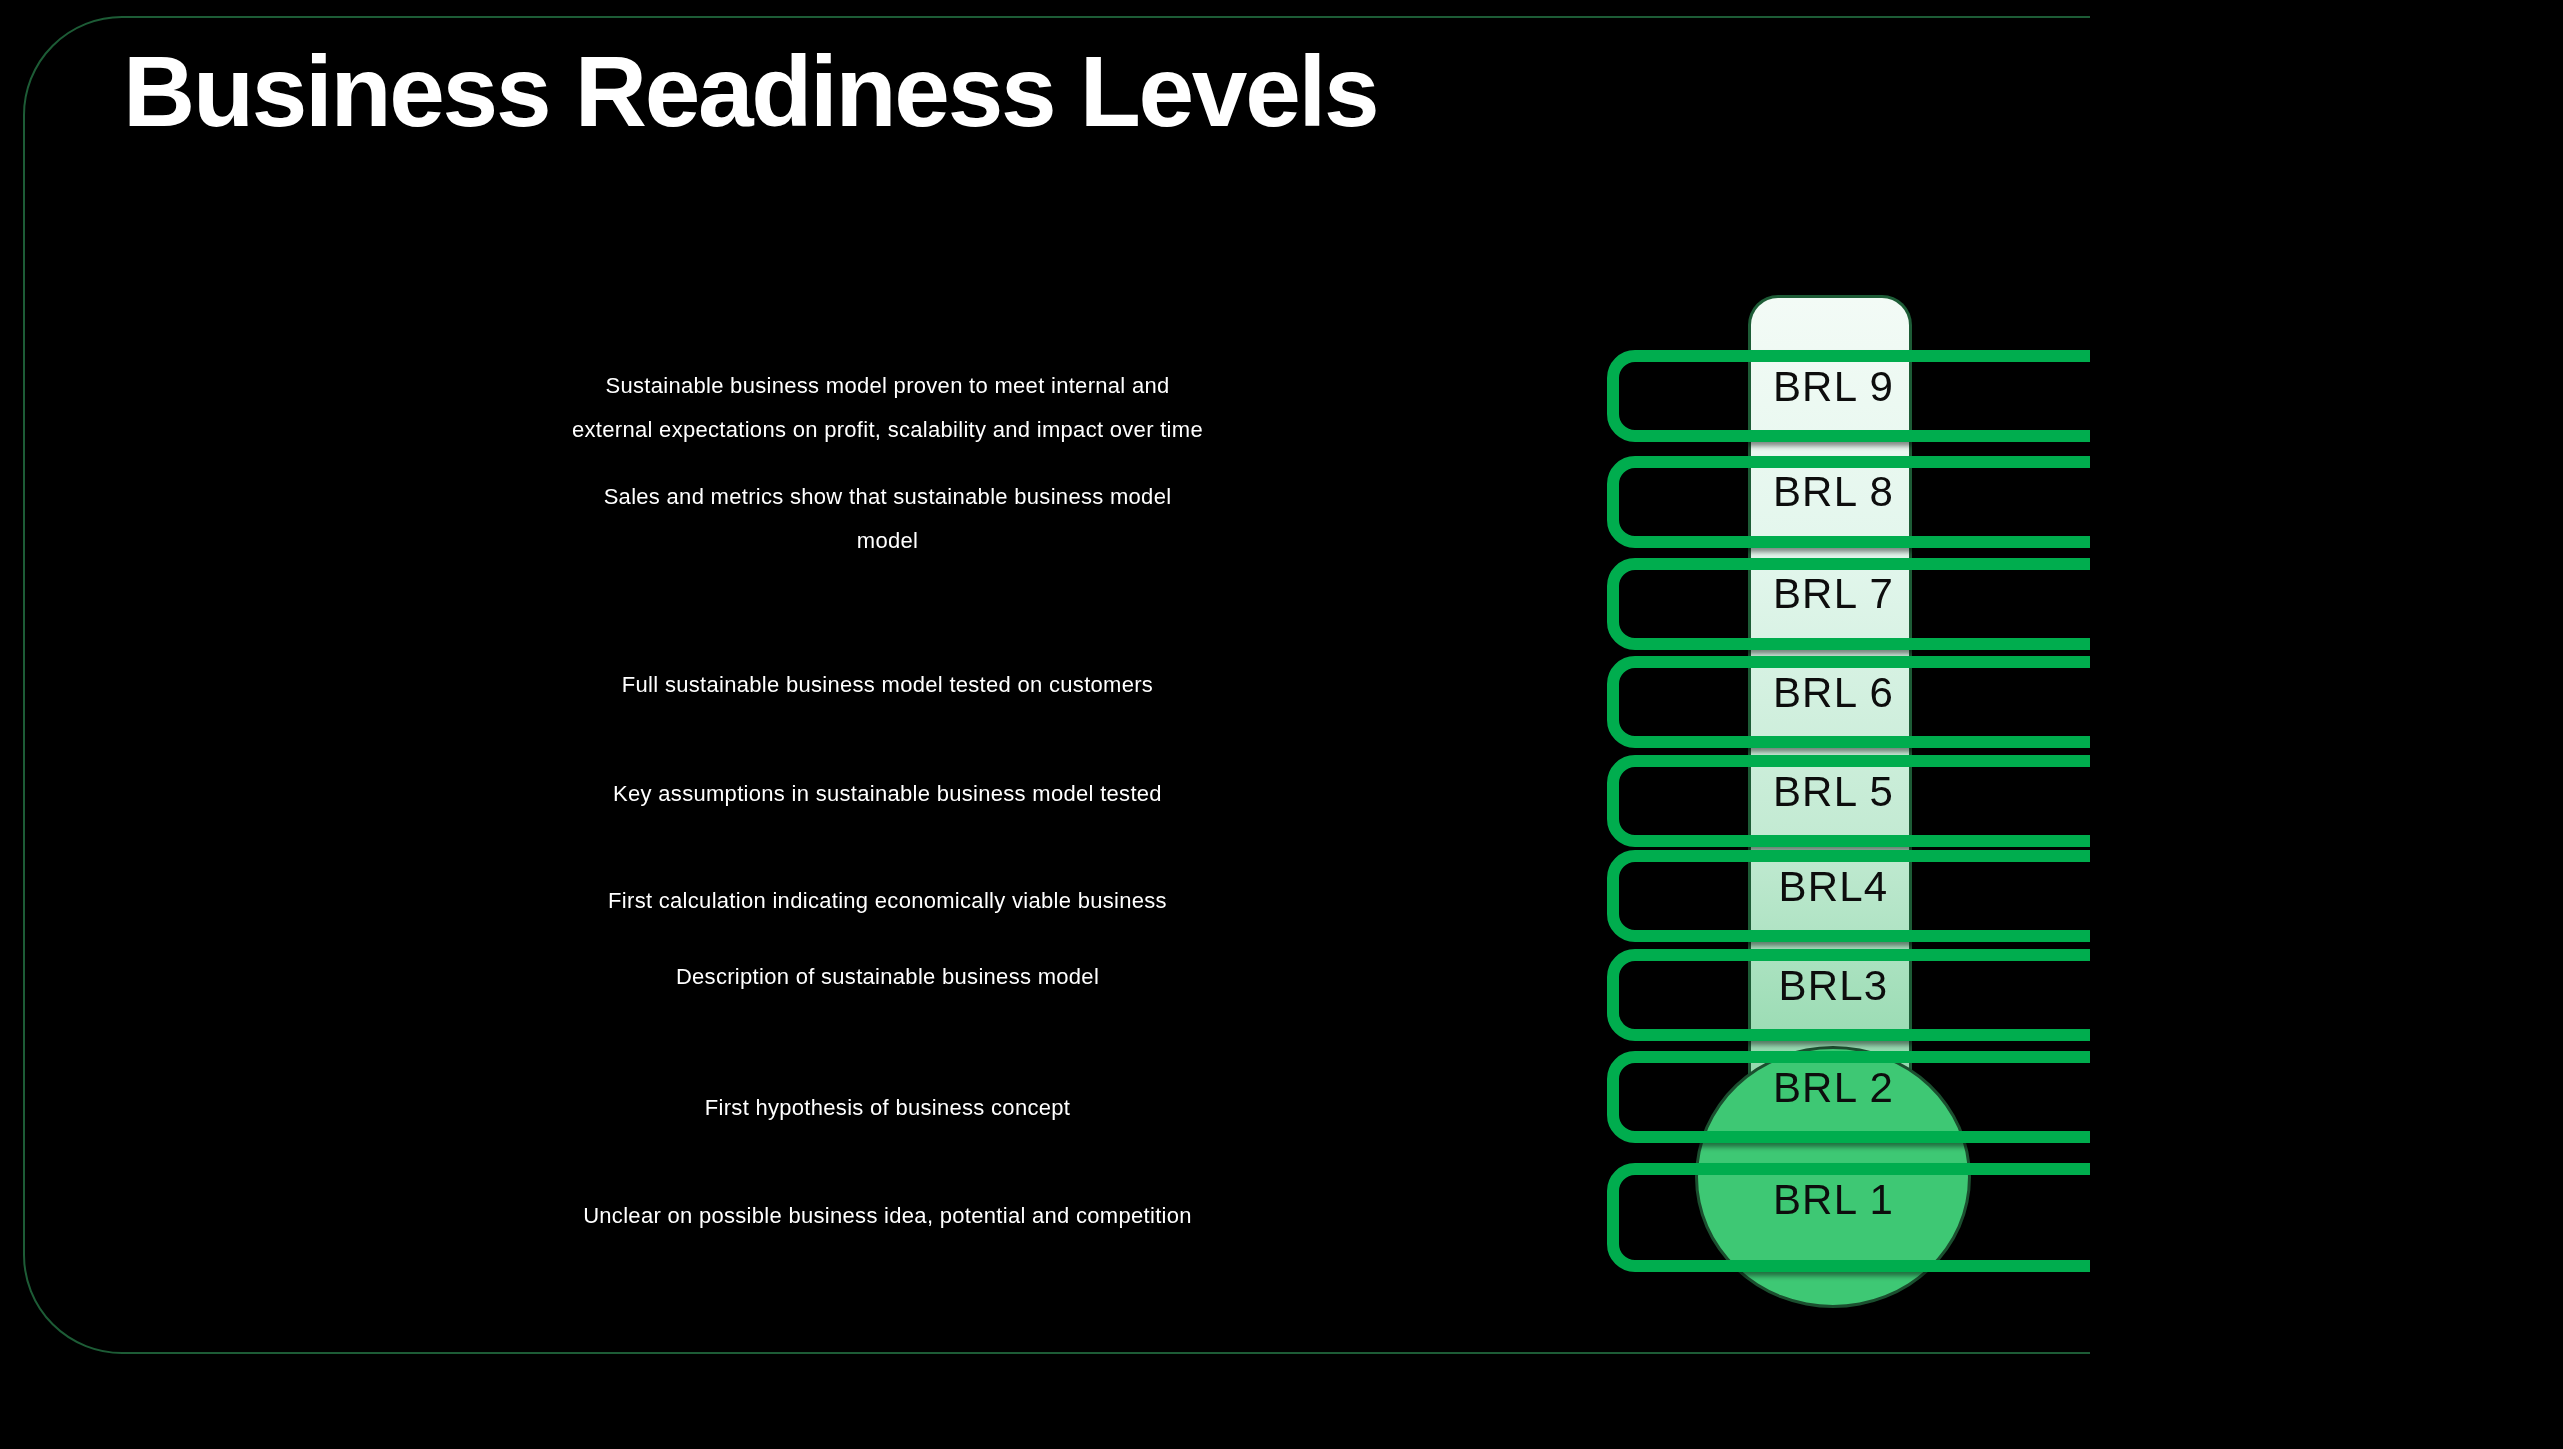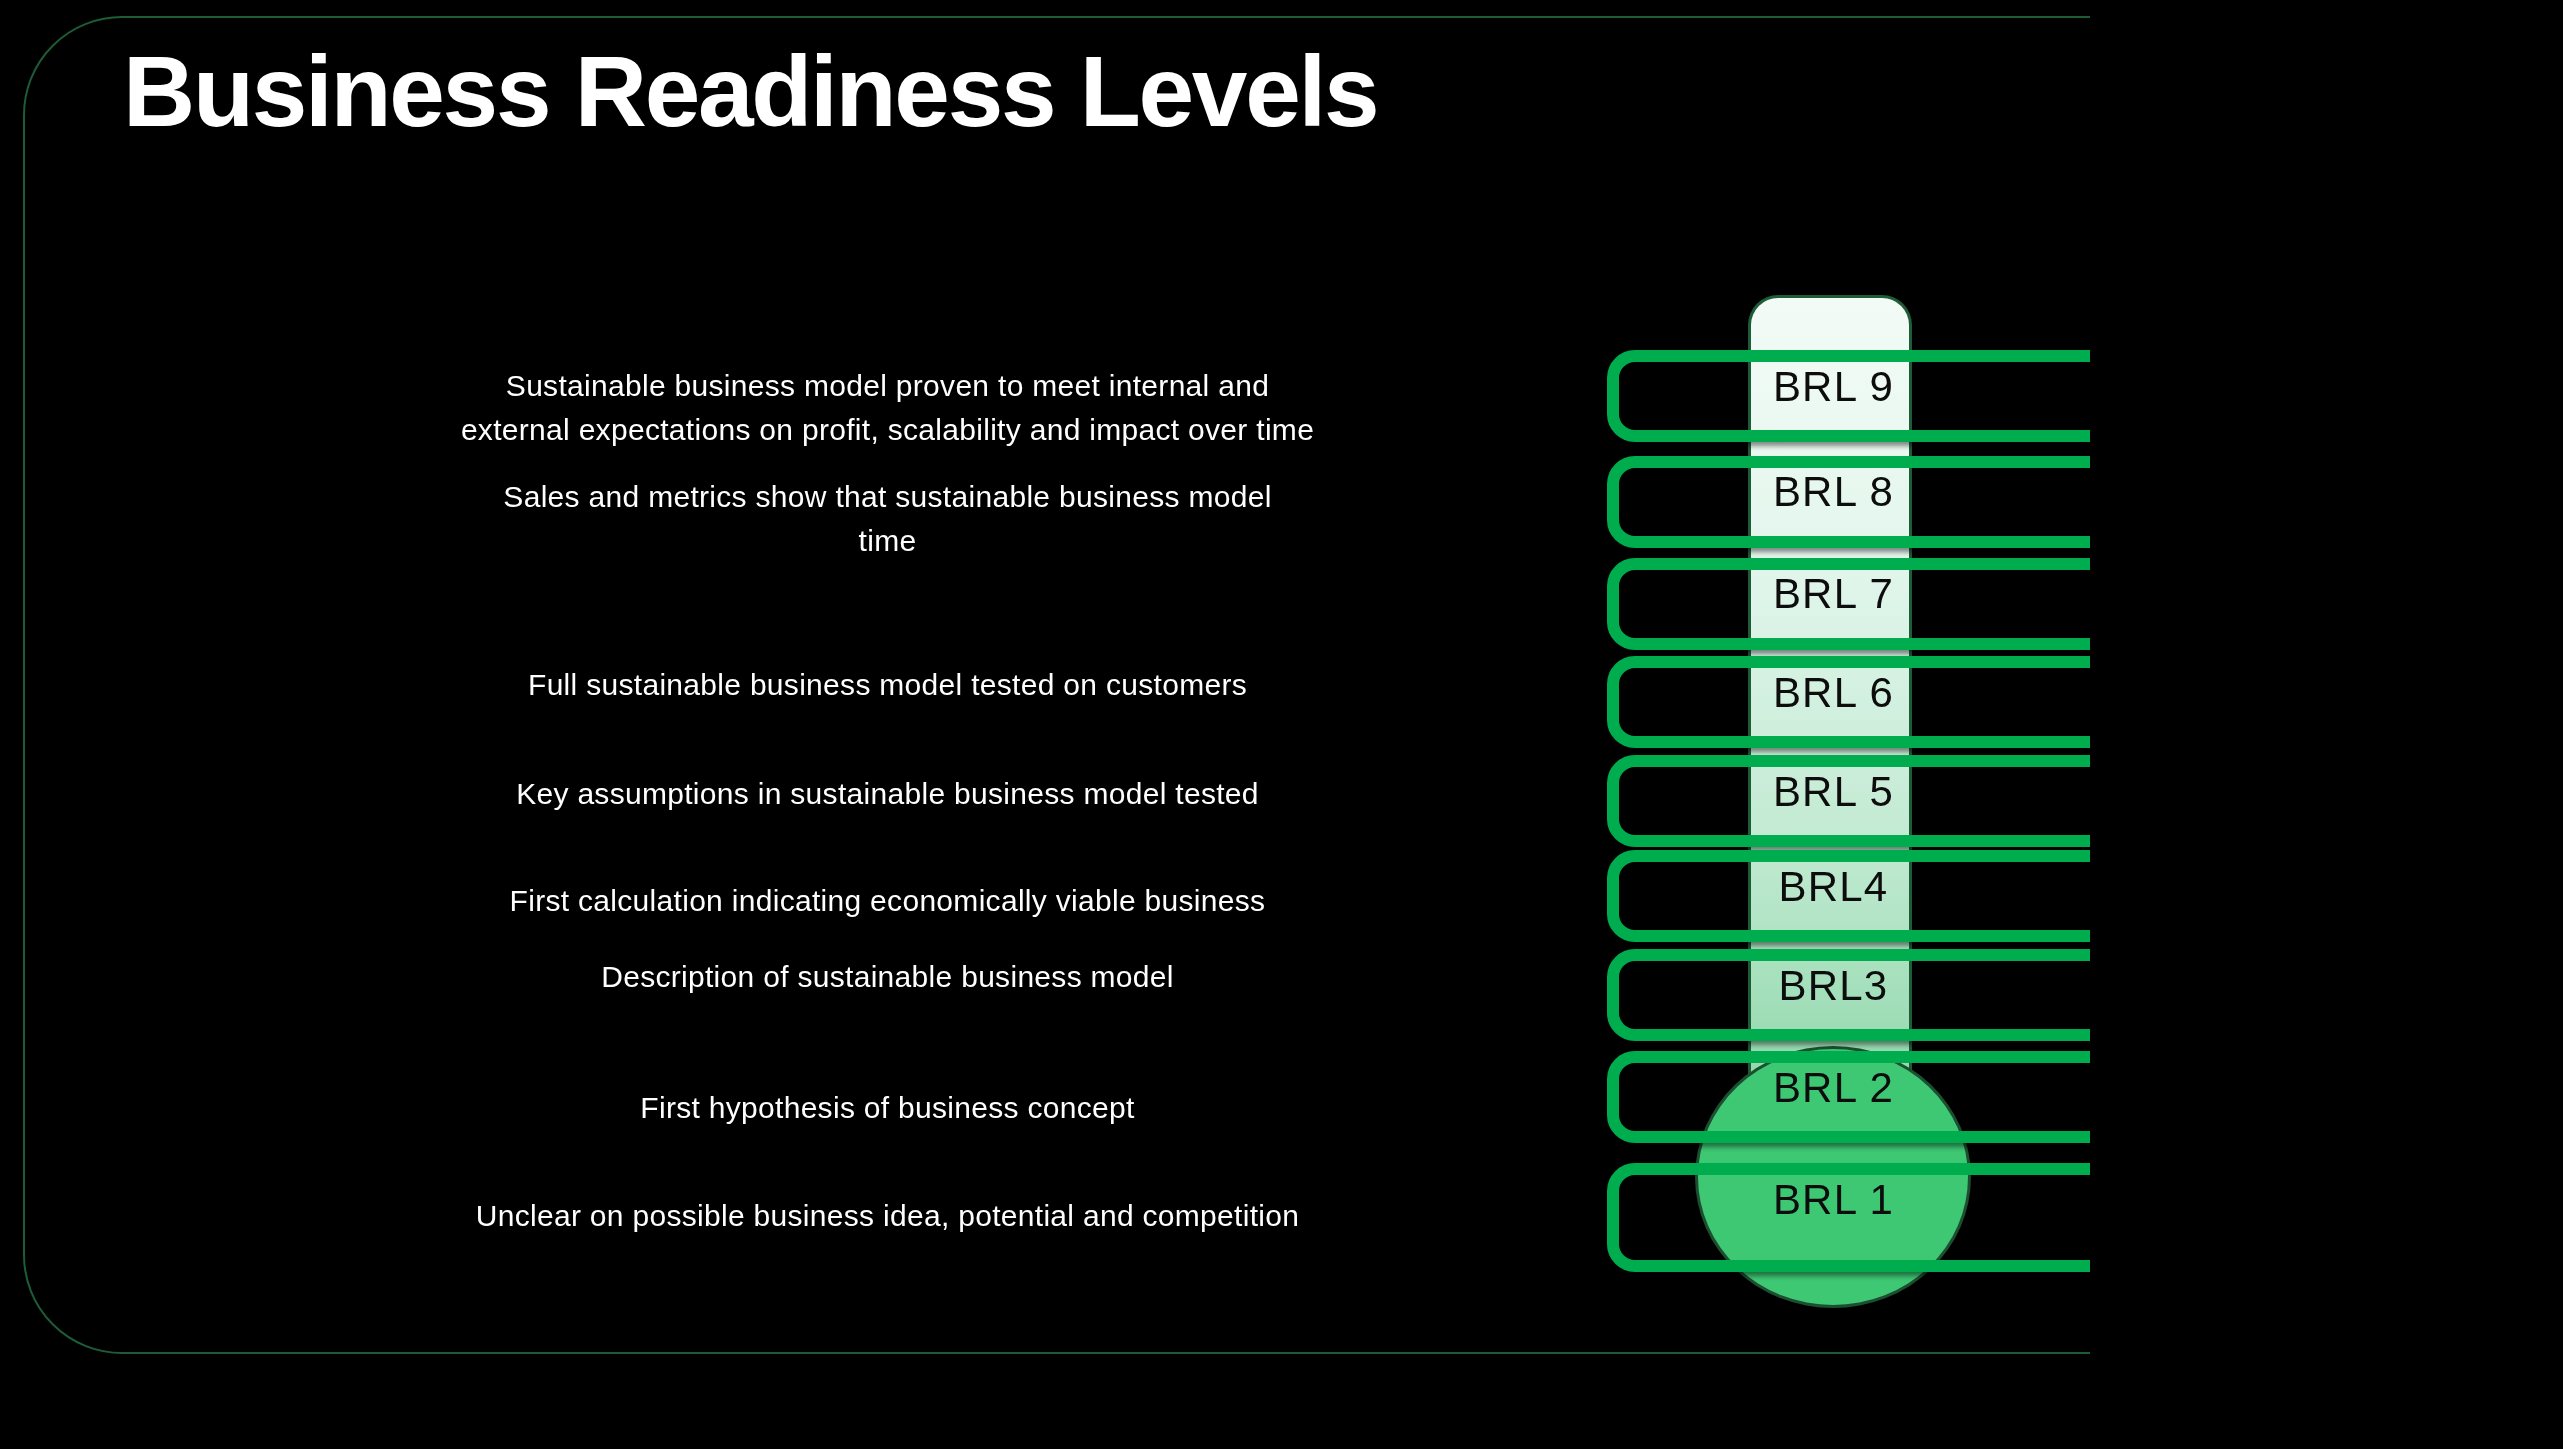--- a/index.html
+++ b/index.html
@@ -74,21 +74,21 @@
     position:absolute;left:1706px;width:255px;
     text-align:center;
     font-size:42px;font-weight:300;letter-spacing:1.2px;
     color:var(--label-ink);
     z-index:4;
     font-family:"Liberation Sans", sans-serif;
   }
   .desc{
     position:absolute;left:232px;width:1311px;
     text-align:center;color:var(--desc-ink);
-    font-size:30px;font-weight:400;letter-spacing:0.3px;
+    font-size:22px;font-weight:400;letter-spacing:0.3px;
     z-index:1;
   }
   .desc .line{line-height:44px;}
 </style>
 </head>
 <body>
 
 <div class="slide">
 
   <div class="frame"></div>
@@ -132,21 +132,21 @@
       </div>
   </div>
 
   <div id="descs">
       <div class="desc" style="top: 364px;">
         <div class="line">Sustainable business model proven to meet internal and</div>
         <div class="line">external expectations on profit, scalability and impact over time</div>
       </div>
       <div class="desc" style="top: 475px;">
         <div class="line">Sales and metrics show that sustainable business model</div>
-        <div class="line">time</div>
+        <div class="line">model</div>
       </div>
       <div class="desc" style="top: 574px;">
       </div>
       <div class="desc" style="top: 663px;">
         <div class="line">Full sustainable business model tested on customers</div>
       </div>
       <div class="desc" style="top: 772px;">
         <div class="line">Key assumptions in sustainable business model tested</div>
       </div>
       <div class="desc" style="top: 879px;">

